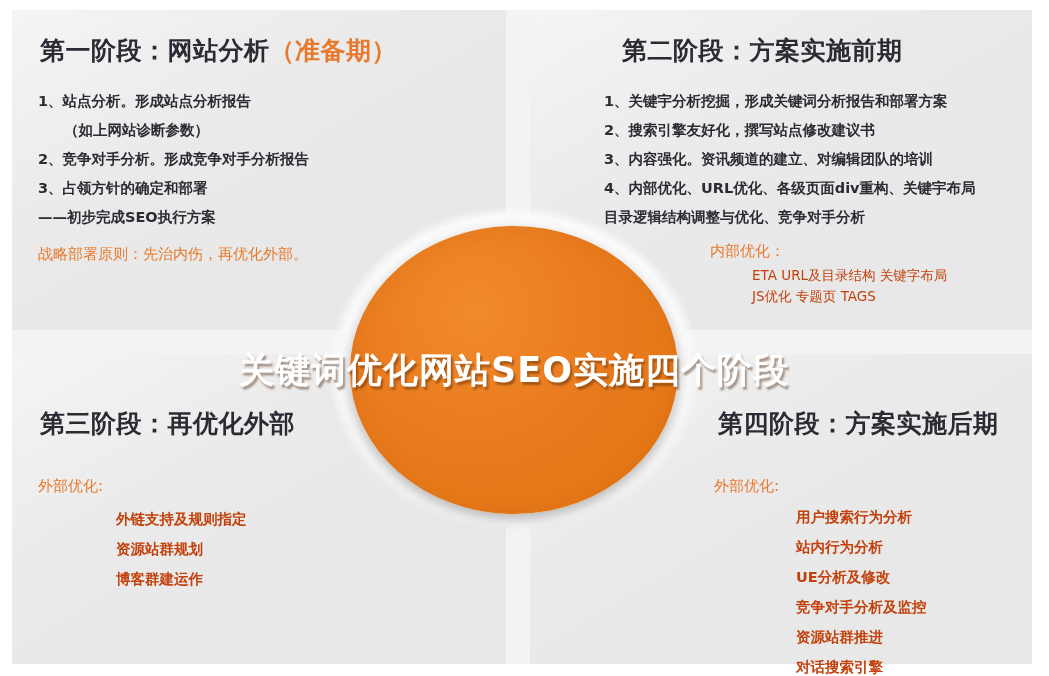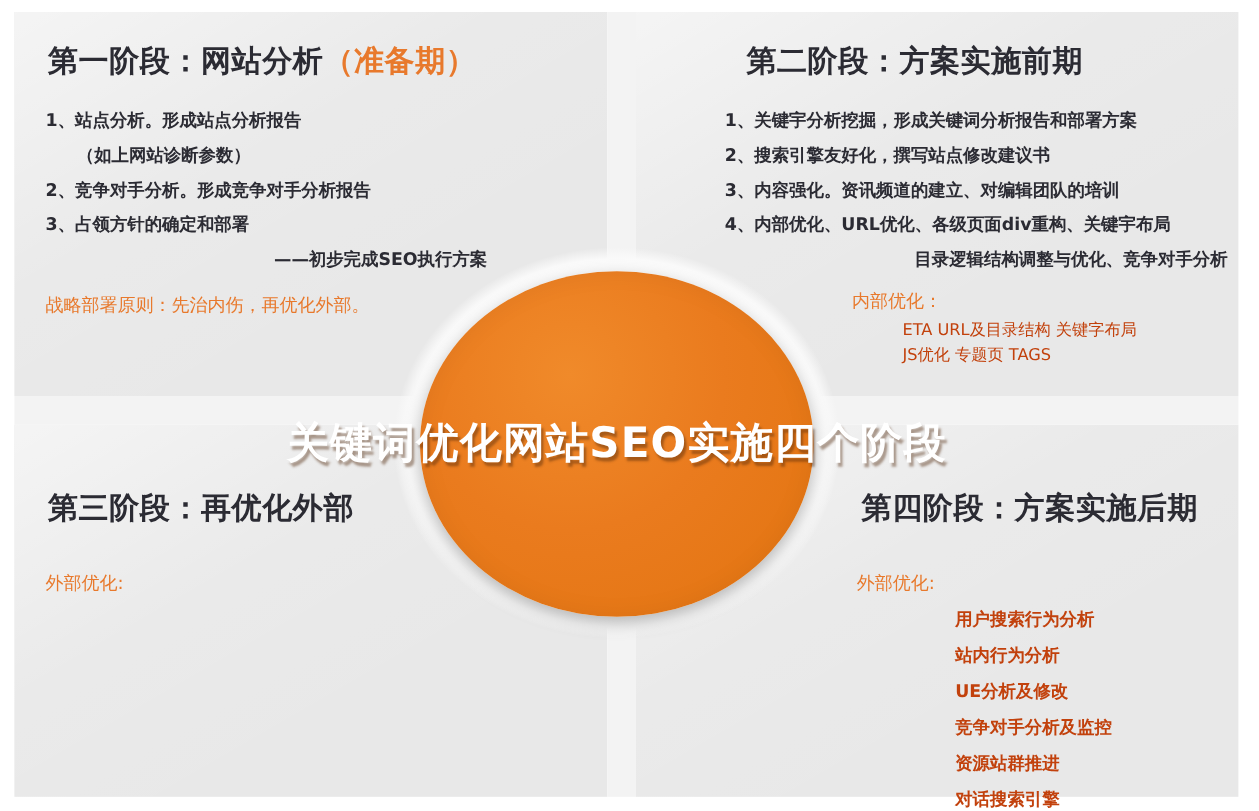--- a/index.html
+++ b/index.html
@@ -55,21 +55,21 @@
     color: #2b2b33;
   }
   .line {
     font-size: 14.5px;
     font-weight: bold;
     color: #2b2b33;
     line-height: 29px;
     white-space: nowrap;
   }
   .line.indent1 { padding-left: 26px; }
-  .line.right-note { text-align: right; padding-right: 22px; }
+  .line.right-note { text-align: left; padding-right: 22px; }
 
   .accent-head {
     font-size: 15px;
     color: #e8792c;
     font-weight: normal;
     white-space: nowrap;
   }
 
   .sub-line {
     font-size: 13.5px;
@@ -183,20 +183,25 @@
   </div>
 
   <div class="quad" id="quad-bl"></div>
 
   <div class="q-title" style="left:40px; top:407px;">
     <span>第三阶段：再优化外部</span>
   </div>
 
   <div style="position:absolute; left:38px; top:477px; z-index:3;">
     <div class="accent-head">外部优化:</div>
+    <div style="padding-left:78px; padding-top:8px;">
+      <div class="sub-line bold">外链支持及规则指定</div>
+      <div class="sub-line bold">资源站群规划</div>
+      <div class="sub-line bold">博客群建运作</div>
+    </div>
   </div>
 
   <div class="quad" id="quad-br"></div>
 
   <div class="q-title" style="left:718px; top:407px;">
     <span>第四阶段：方案实施后期</span>
   </div>
 
   <div style="position:absolute; left:714px; top:477px; z-index:3;">
     <div class="accent-head">外部优化:</div>

